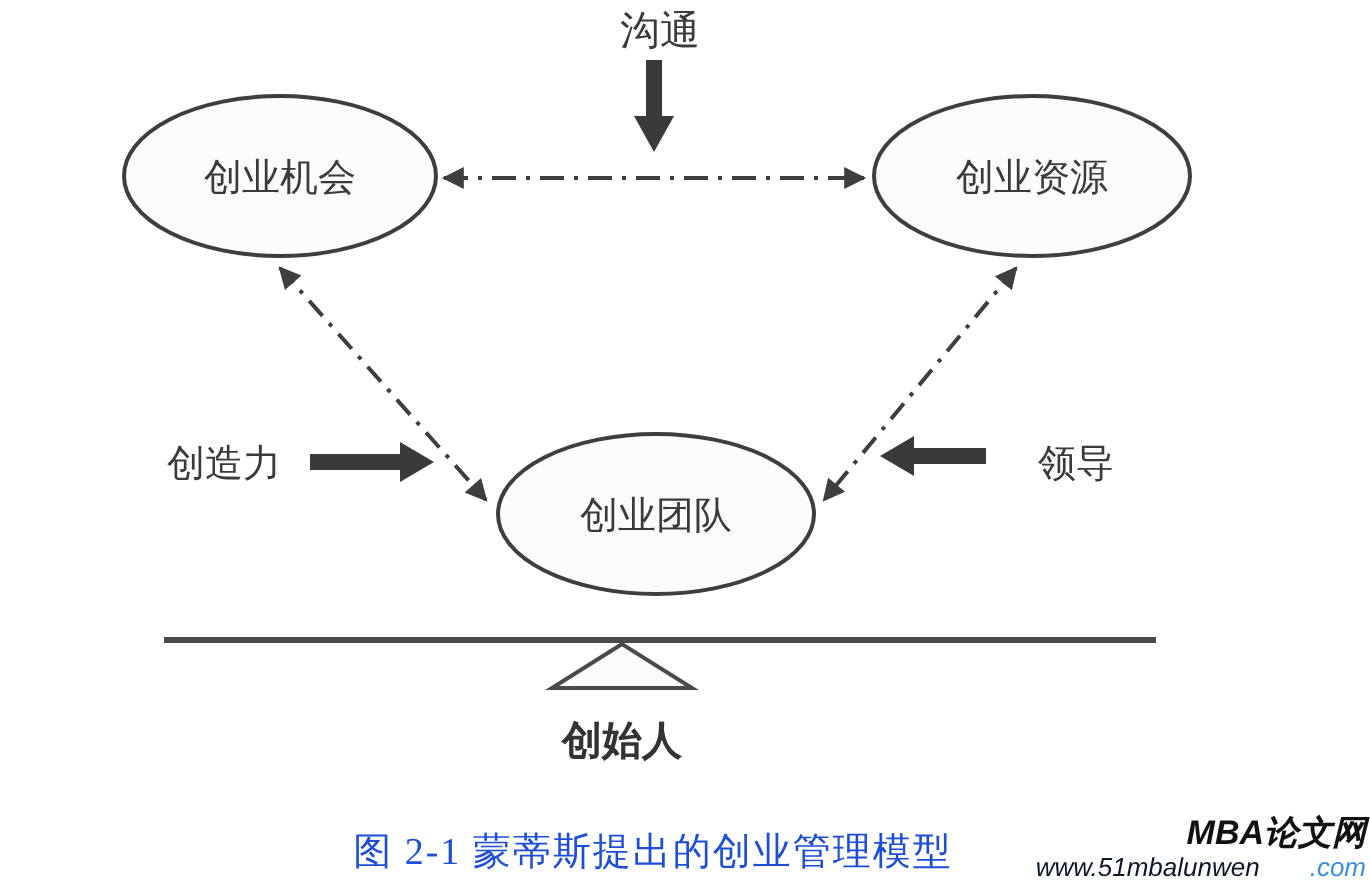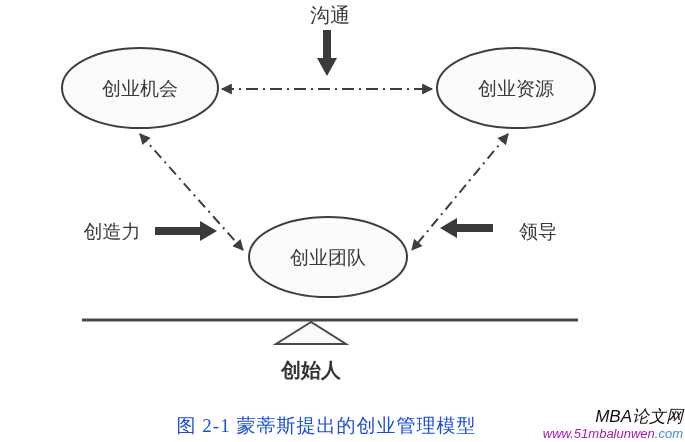--- a/index.html
+++ b/index.html
@@ -55,30 +55,30 @@
   .watermark {
     position: absolute;
     right: 2px;
     bottom: 1px;
     text-align: right;
     font-style: italic;
     line-height: 1.1;
   }
   .watermark .site {
     font-family: "Liberation Sans", sans-serif;
-    font-weight: normal;
+    font-weight: bold;
     font-size: 17px;
     color: #111111;
   }
   .watermark .url {
     font-family: "Liberation Sans", sans-serif;
     font-size: 13px;
   }
-  .watermark .url-main { color: #a21caf; }
-  .watermark .url-suffix { color: #3e8ed6; }
+  .watermark .url-main { color: #0f172a; }
+  .watermark .url-suffix { color: #3e8ed6; margin-left: 25px; }
 </style>
 </head>
 <body>
 
 <div class="screen">
 
   <svg class="diagram-svg" width="685" height="442" viewBox="0 0 685 442">
     <defs>
       <marker id="arrowhead" viewBox="0 0 10 10" refX="9" refY="5" markerWidth="14" markerHeight="11" markerUnits="userSpaceOnUse" orient="auto-start-reverse">
         <path d="M0,0 L10,5 L0,10 Z" fill="#3e3e3e"></path>

